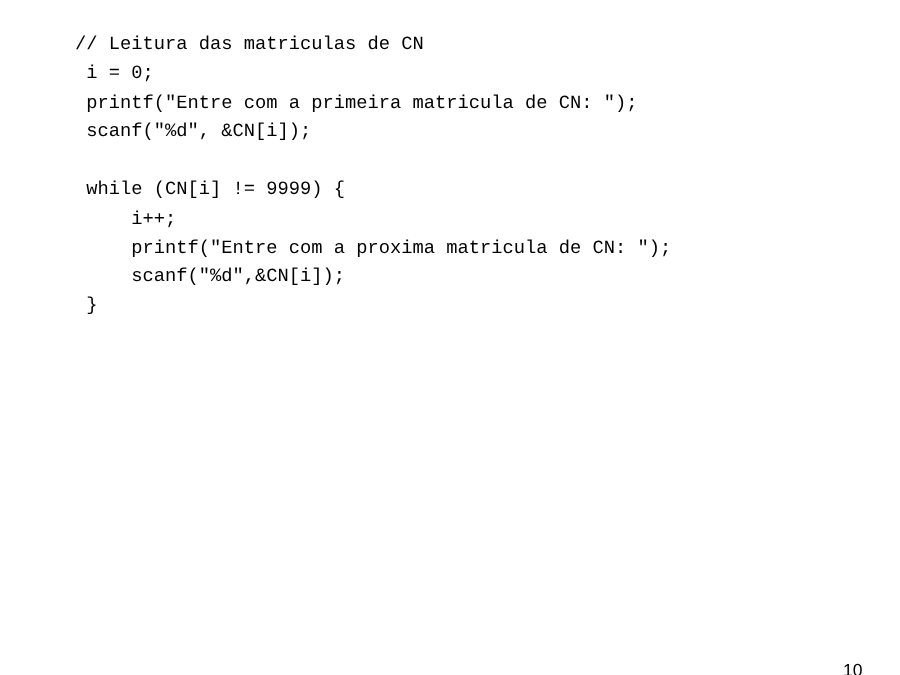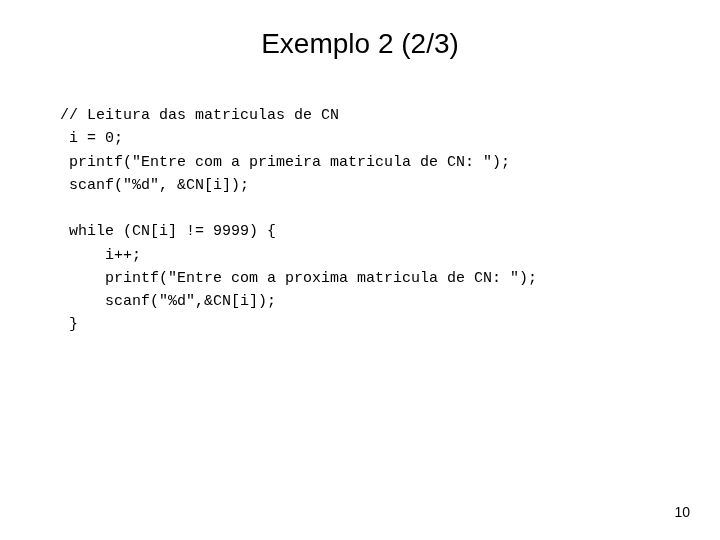--- a/index.html
+++ b/index.html
@@ -39,21 +39,20 @@
     position: absolute;
     right: 30px;
     bottom: 20px;
     font-size: 14px;
   }
 </style>
 </head>
 <body>
 
 <div class="slide">
-  <div class="title">Exemplo 2 (2/3)</div>
   <div class="code">// Leitura das matriculas de CN
  i = 0;
  printf("Entre com a primeira matricula de CN: ");
  scanf("%d", &amp;CN[i]);
 
  while (CN[i] != 9999) {
      i++;
      printf("Entre com a proxima matricula de CN: ");
      scanf("%d",&amp;CN[i]);
  }</div>

